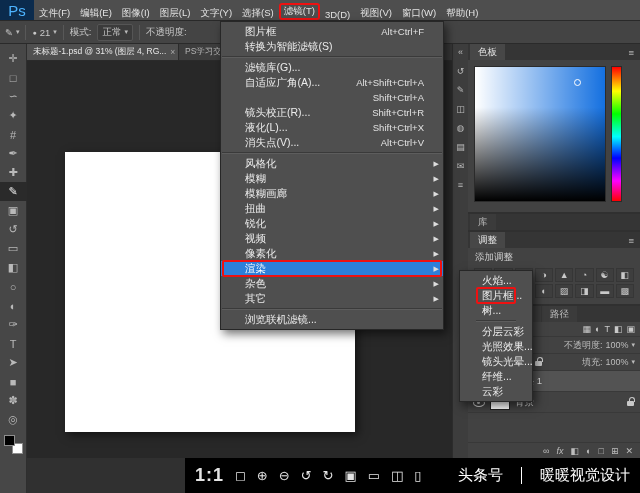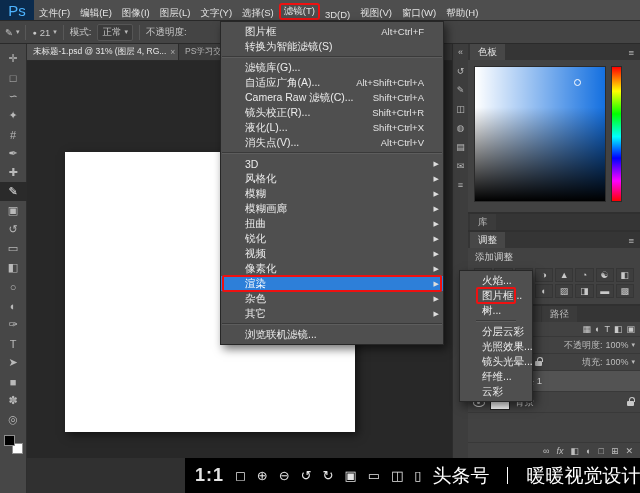--- a/index.html
+++ b/index.html
@@ -82,21 +82,21 @@
   .eye::after{content:"";position:absolute;left:4px;top:4.5px;width:3px;height:3px;background:#cfcfcf;border-radius:50%}
   .lockico{position:relative;display:inline-block;width:8px;height:10px;flex:0 0 auto}
   .lockico::before{content:"";position:absolute;left:1.5px;top:0;width:4px;height:4px;border:1px solid #c9c9c9;border-bottom:none;border-radius:3px 3px 0 0}
   .lockico::after{content:"";position:absolute;left:0;top:4px;width:7px;height:5px;background:#c9c9c9;border-radius:1px}
 
   
   .status-left{position:absolute;left:27px;top:458px;width:158px;height:35px;background:#303030;z-index:3}
   .bottom-bar{position:absolute;left:185px;top:458px;width:455px;height:35px;background:#000;display:flex;align-items:center;gap:11px;padding:0 10px;color:#e4e4e4;z-index:30}
   .zoom-label{font-size:18px;font-weight:bold;letter-spacing:1px}
   .bicons{display:flex;align-items:center;gap:11px;font-size:13px}
-  .watermark{margin-left:auto;display:flex;align-items:center;gap:18px;font-size:19px;color:#fff;white-space:nowrap}
+  .watermark{margin-left:auto;display:flex;align-items:center;gap:18px;font-size:15px;color:#fff;white-space:nowrap}
   .wm-div{width:1px;height:17px;background:#fff}
 
   
   .dropdown{position:absolute;left:220px;top:21px;width:224px;background:#4f4f4f;border:1px solid #272727;box-shadow:3px 4px 9px rgba(0,0,0,.55);padding:2px 0;z-index:40;font-size:10.5px}
   .m-row{position:relative;height:15px;display:flex;align-items:center;padding:0 6px 0 24px;color:#ececec;white-space:nowrap}
   .submenu .m-row{padding:0 7px}
   .m-row .sc{margin-left:auto;padding-right:13px;color:#e2e2e2;font-size:9.5px}
   .m-row .sub-arrow{position:absolute;right:4px;top:4px;font-size:7px;color:#ddd}
   .m-row.hl{background:var(--hl-blue);color:#fff}
   .m-row.annotated::after{content:"";position:absolute;left:1px;right:1px;top:-1px;bottom:-1px;border:2px solid var(--accent-red);border-radius:2px;pointer-events:none}
@@ -341,41 +341,36 @@
       </div>
       <div class="m-sep"></div>
       <div class="m-row">
         <span class="m-label">滤镜库(G)...</span>
       </div>
       <div class="m-row">
         <span class="m-label">自适应广角(A)...</span>
         <span class="sc">Alt+Shift+Ctrl+A</span>
       </div>
       <div class="m-row">
-        <span class="m-label">Camera Raw 滤镜(C)...</span>
         <span class="sc">Shift+Ctrl+A</span>
       </div>
       <div class="m-row">
         <span class="m-label">镜头校正(R)...</span>
         <span class="sc">Shift+Ctrl+R</span>
       </div>
       <div class="m-row">
         <span class="m-label">液化(L)...</span>
         <span class="sc">Shift+Ctrl+X</span>
       </div>
       <div class="m-row">
         <span class="m-label">消失点(V)...</span>
         <span class="sc">Alt+Ctrl+V</span>
       </div>
       <div class="m-sep"></div>
       <div class="m-row">
-        <span class="m-label">3D</span>
-        <span class="sub-arrow">▶</span>
-      </div>
-      <div class="m-row">
         <span class="m-label">风格化</span>
         <span class="sub-arrow">▶</span>
       </div>
       <div class="m-row">
         <span class="m-label">模糊</span>
         <span class="sub-arrow">▶</span>
       </div>
       <div class="m-row">
         <span class="m-label">模糊画廊</span>
         <span class="sub-arrow">▶</span>

